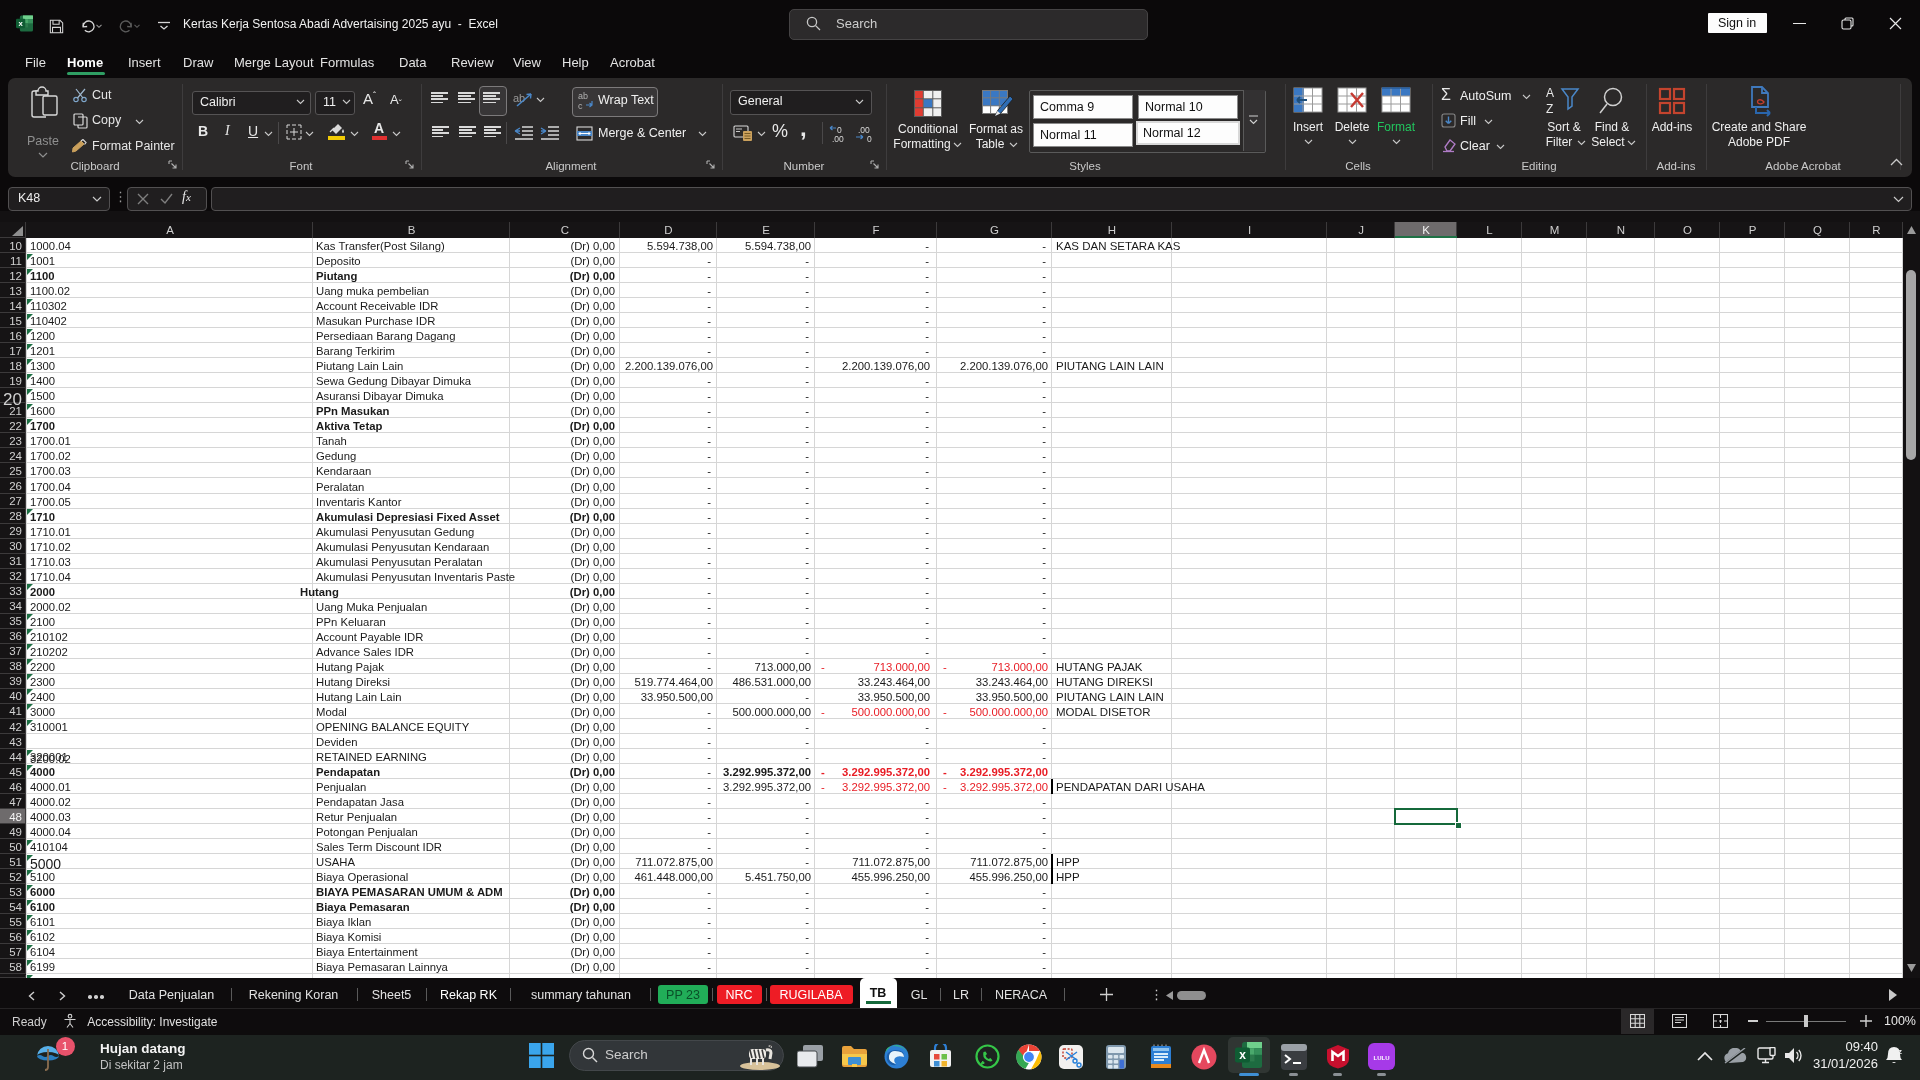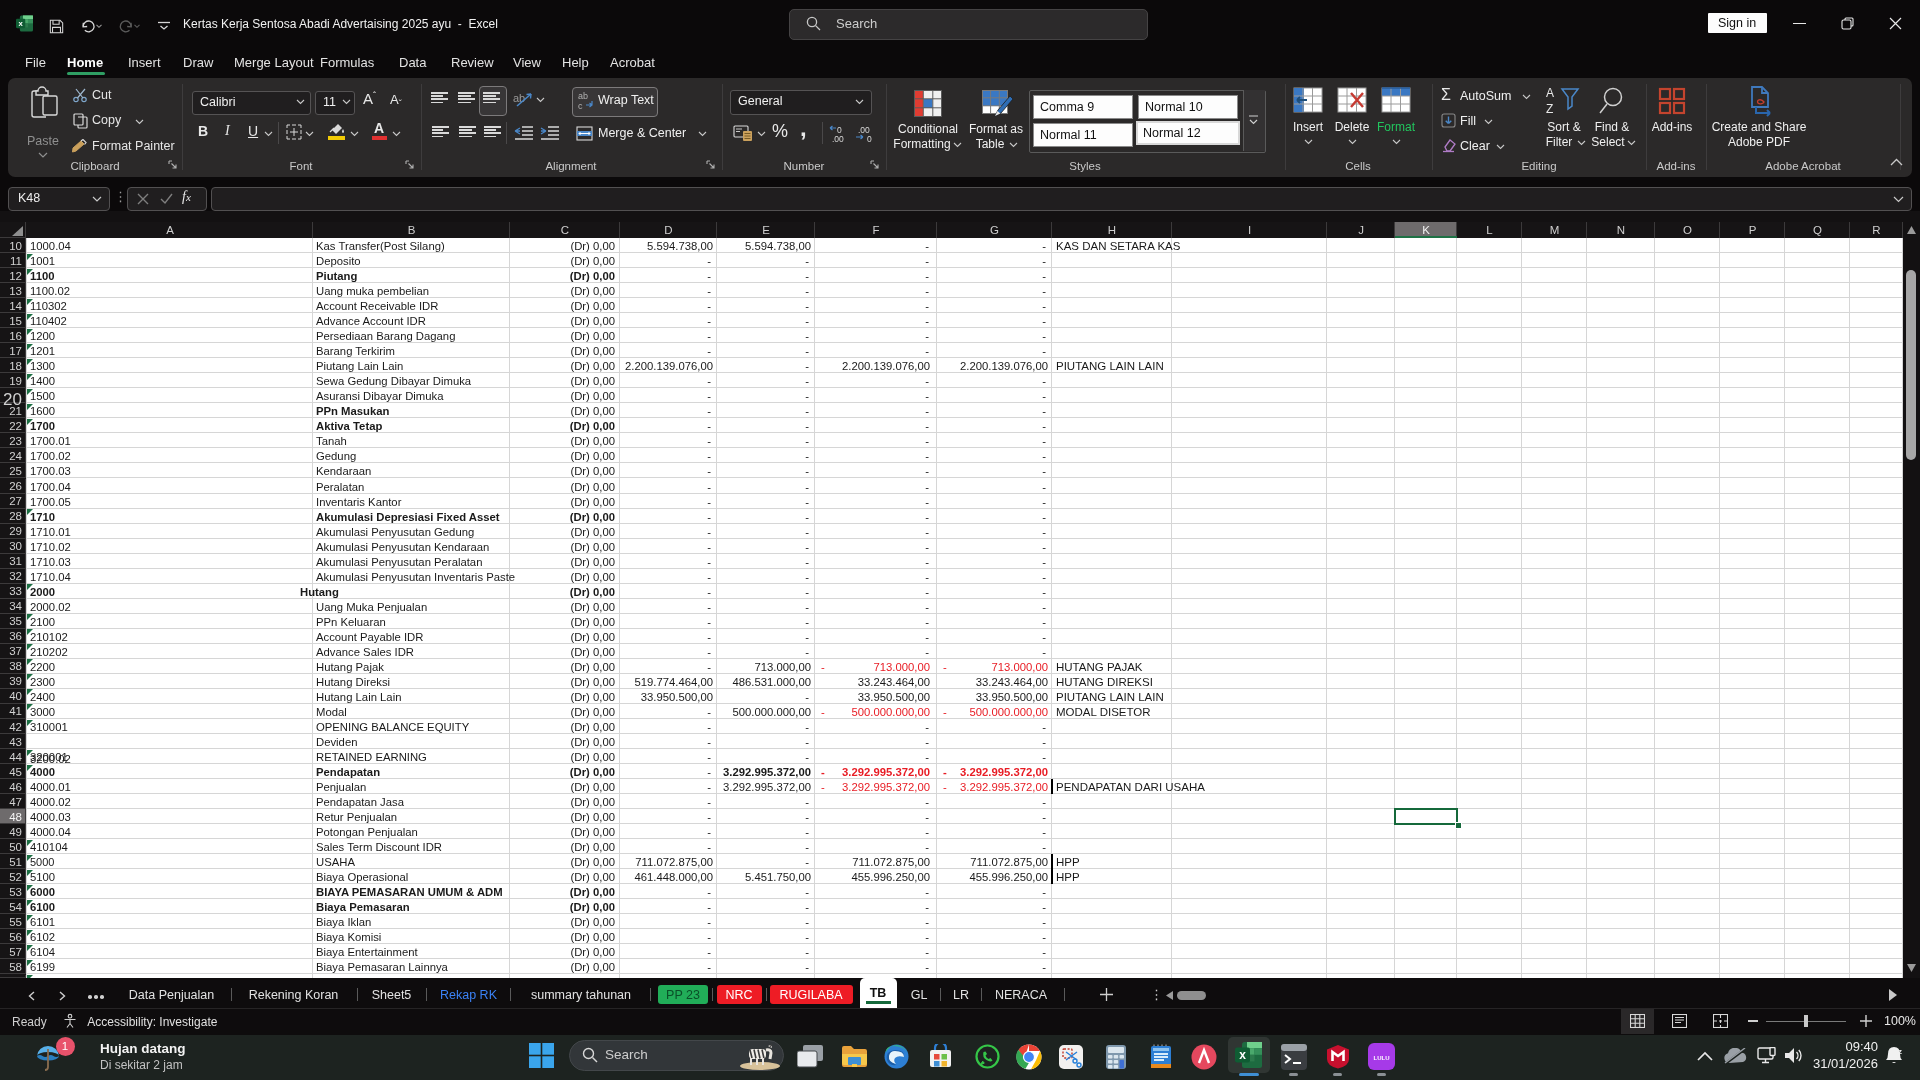--- a/index.html
+++ b/index.html
@@ -665,21 +665,21 @@
 <div class="tx" style="left:316px;top:300.1px;font-size:11.3px;color:#1a1a1a;font-weight:normal">Account Receivable IDR</div>
 <div class="tx" style="left:510px;top:300.1px;width:105px;text-align:right;font-size:11.3px;color:#1a1a1a;font-weight:normal">(Dr) 0,00</div>
 <div class="tx" style="left:620px;top:300.1px;width:91px;text-align:right;font-size:11.3px;color:#1a1a1a;font-weight:normal">-</div>
 <div class="tx" style="left:717px;top:300.1px;width:92px;text-align:right;font-size:11.3px;color:#1a1a1a;font-weight:normal">-</div>
 <div class="tx" style="left:815px;top:300.1px;width:114px;text-align:right;font-size:11.3px;color:#1a1a1a;font-weight:normal">-</div>
 <div class="tx" style="left:937px;top:300.1px;width:109px;text-align:right;font-size:11.3px;color:#1a1a1a;font-weight:normal">-</div>
 <svg class="a" style="left:27px;top:298.6px" width="6" height="6" viewBox="0 0 6 6">
       <path d="M0 0 H6 L0 6 z" fill="#1e7145"></path>
     </svg>
 <div class="tx" style="left:30px;top:315.1px;font-size:11.3px;color:#1a1a1a;font-weight:normal">110402</div>
-<div class="tx" style="left:316px;top:315.1px;font-size:11.3px;color:#1a1a1a;font-weight:normal">Advance Account IDR</div>
+<div class="tx" style="left:316px;top:315.1px;font-size:11.3px;color:#1a1a1a;font-weight:normal">Masukan Purchase IDR</div>
 <div class="tx" style="left:510px;top:315.1px;width:105px;text-align:right;font-size:11.3px;color:#1a1a1a;font-weight:normal">(Dr) 0,00</div>
 <div class="tx" style="left:620px;top:315.1px;width:91px;text-align:right;font-size:11.3px;color:#1a1a1a;font-weight:normal">-</div>
 <div class="tx" style="left:717px;top:315.1px;width:92px;text-align:right;font-size:11.3px;color:#1a1a1a;font-weight:normal">-</div>
 <div class="tx" style="left:815px;top:315.1px;width:114px;text-align:right;font-size:11.3px;color:#1a1a1a;font-weight:normal">-</div>
 <div class="tx" style="left:937px;top:315.1px;width:109px;text-align:right;font-size:11.3px;color:#1a1a1a;font-weight:normal">-</div>
 <svg class="a" style="left:27px;top:313.6px" width="6" height="6" viewBox="0 0 6 6">
       <path d="M0 0 H6 L0 6 z" fill="#1e7145"></path>
     </svg>
 <div class="tx" style="left:30px;top:330.2px;font-size:11.3px;color:#1a1a1a;font-weight:normal">1200</div>
 <div class="tx" style="left:316px;top:330.2px;font-size:11.3px;color:#1a1a1a;font-weight:normal">Persediaan Barang Dagang</div>
@@ -994,21 +994,21 @@
 <div class="tx" style="left:30px;top:841.2px;font-size:11.3px;color:#1a1a1a;font-weight:normal">410104</div>
 <div class="tx" style="left:316px;top:841.2px;font-size:11.3px;color:#1a1a1a;font-weight:normal">Sales Term Discount IDR</div>
 <div class="tx" style="left:510px;top:841.2px;width:105px;text-align:right;font-size:11.3px;color:#1a1a1a;font-weight:normal">(Dr) 0,00</div>
 <div class="tx" style="left:620px;top:841.2px;width:91px;text-align:right;font-size:11.3px;color:#1a1a1a;font-weight:normal">-</div>
 <div class="tx" style="left:717px;top:841.2px;width:92px;text-align:right;font-size:11.3px;color:#1a1a1a;font-weight:normal">-</div>
 <div class="tx" style="left:815px;top:841.2px;width:114px;text-align:right;font-size:11.3px;color:#1a1a1a;font-weight:normal">-</div>
 <div class="tx" style="left:937px;top:841.2px;width:109px;text-align:right;font-size:11.3px;color:#1a1a1a;font-weight:normal">-</div>
 <svg class="a" style="left:27px;top:839.7px" width="6" height="6" viewBox="0 0 6 6">
       <path d="M0 0 H6 L0 6 z" fill="#1e7145"></path>
     </svg>
-<div class="tx" style="left:30px;top:856.2px;font-size:11px;color:#1a1a1a;font-weight:normal">5000</div>
+<div class="tx" style="left:30px;top:856.2px;font-size:14px;color:#1a1a1a;font-weight:normal">5000</div>
 <div class="tx" style="left:316px;top:856.2px;font-size:11.3px;color:#1a1a1a;font-weight:normal">USAHA</div>
 <div class="tx" style="left:510px;top:856.2px;width:105px;text-align:right;font-size:11.3px;color:#1a1a1a;font-weight:normal">(Dr) 0,00</div>
 <div class="tx" style="left:620px;top:856.2px;width:93px;text-align:right;font-size:11.3px;color:#1a1a1a;font-weight:normal">711.072.875,00</div>
 <div class="tx" style="left:717px;top:856.2px;width:92px;text-align:right;font-size:11.3px;color:#1a1a1a;font-weight:normal">-</div>
 <div class="tx" style="left:815px;top:856.2px;width:115px;text-align:right;font-size:11.3px;color:#1a1a1a;font-weight:normal">711.072.875,00</div>
 <div class="tx" style="left:937px;top:856.2px;width:111px;text-align:right;font-size:11.3px;color:#1a1a1a;font-weight:normal">711.072.875,00</div>
 <div class="tx" style="left:1056px;top:856.2px;font-size:11.5px;color:#1a1a1a;font-weight:normal">HPP</div>
 <svg class="a" style="left:27px;top:854.7px" width="6" height="6" viewBox="0 0 6 6">
       <path d="M0 0 H6 L0 6 z" fill="#1e7145"></path>
     </svg>
@@ -1113,21 +1113,21 @@
 <svg class="a" style="left:59px;top:991px" width="7" height="10" viewBox="0 0 7 10" fill="none" stroke="#cfcfcf" stroke-width="1.4">
       <path d="M1 1 L5.5 5 L1 9"></path>
     </svg>
 <div class="a" style="left:88px;top:995px;width:3.5px;height:3.5px;border-radius:50%;background:#cfcfcf"></div>
 <div class="a" style="left:94px;top:995px;width:3.5px;height:3.5px;border-radius:50%;background:#cfcfcf"></div>
 <div class="a" style="left:100px;top:995px;width:3.5px;height:3.5px;border-radius:50%;background:#cfcfcf"></div>
 
 <div class="tx" style="left:171.5px;top:988px;transform:translateX(-50%);font-size:12.5px;color:#e2e2e2">Data Penjualan</div>
 <div class="tx" style="left:293.5px;top:988px;transform:translateX(-50%);font-size:12.5px;color:#e2e2e2">Rekening Koran</div>
 <div class="tx" style="left:391.5px;top:988px;transform:translateX(-50%);font-size:12.5px;color:#e2e2e2">Sheet5</div>
-<div class="tx" style="left:468.5px;top:988px;transform:translateX(-50%);font-size:12.5px;color:#3b82f6">Rekap RK</div>
+<div class="tx" style="left:468.5px;top:988px;transform:translateX(-50%);font-size:12.5px;color:#ffffff">Rekap RK</div>
 <div class="tx" style="left:581.0px;top:988px;transform:translateX(-50%);font-size:12.5px;color:#e2e2e2">summary tahunan</div>
 <div class="a" style="left:231px;top:988px;width:1px;height:13px;background:#5a5a5a"></div>
 <div class="a" style="left:357px;top:988px;width:1px;height:13px;background:#5a5a5a"></div>
 <div class="a" style="left:426px;top:988px;width:1px;height:13px;background:#5a5a5a"></div>
 <div class="a" style="left:510px;top:988px;width:1px;height:13px;background:#5a5a5a"></div>
 <div class="a" style="left:650px;top:988px;width:1px;height:13px;background:#5a5a5a"></div>
 <div class="a" style="left:712px;top:988px;width:1px;height:13px;background:#5a5a5a"></div>
 <div class="a" style="left:766px;top:988px;width:1px;height:13px;background:#5a5a5a"></div>
 <div class="a" style="left:940px;top:988px;width:1px;height:13px;background:#5a5a5a"></div>
 <div class="a" style="left:981px;top:988px;width:1px;height:13px;background:#5a5a5a"></div>

